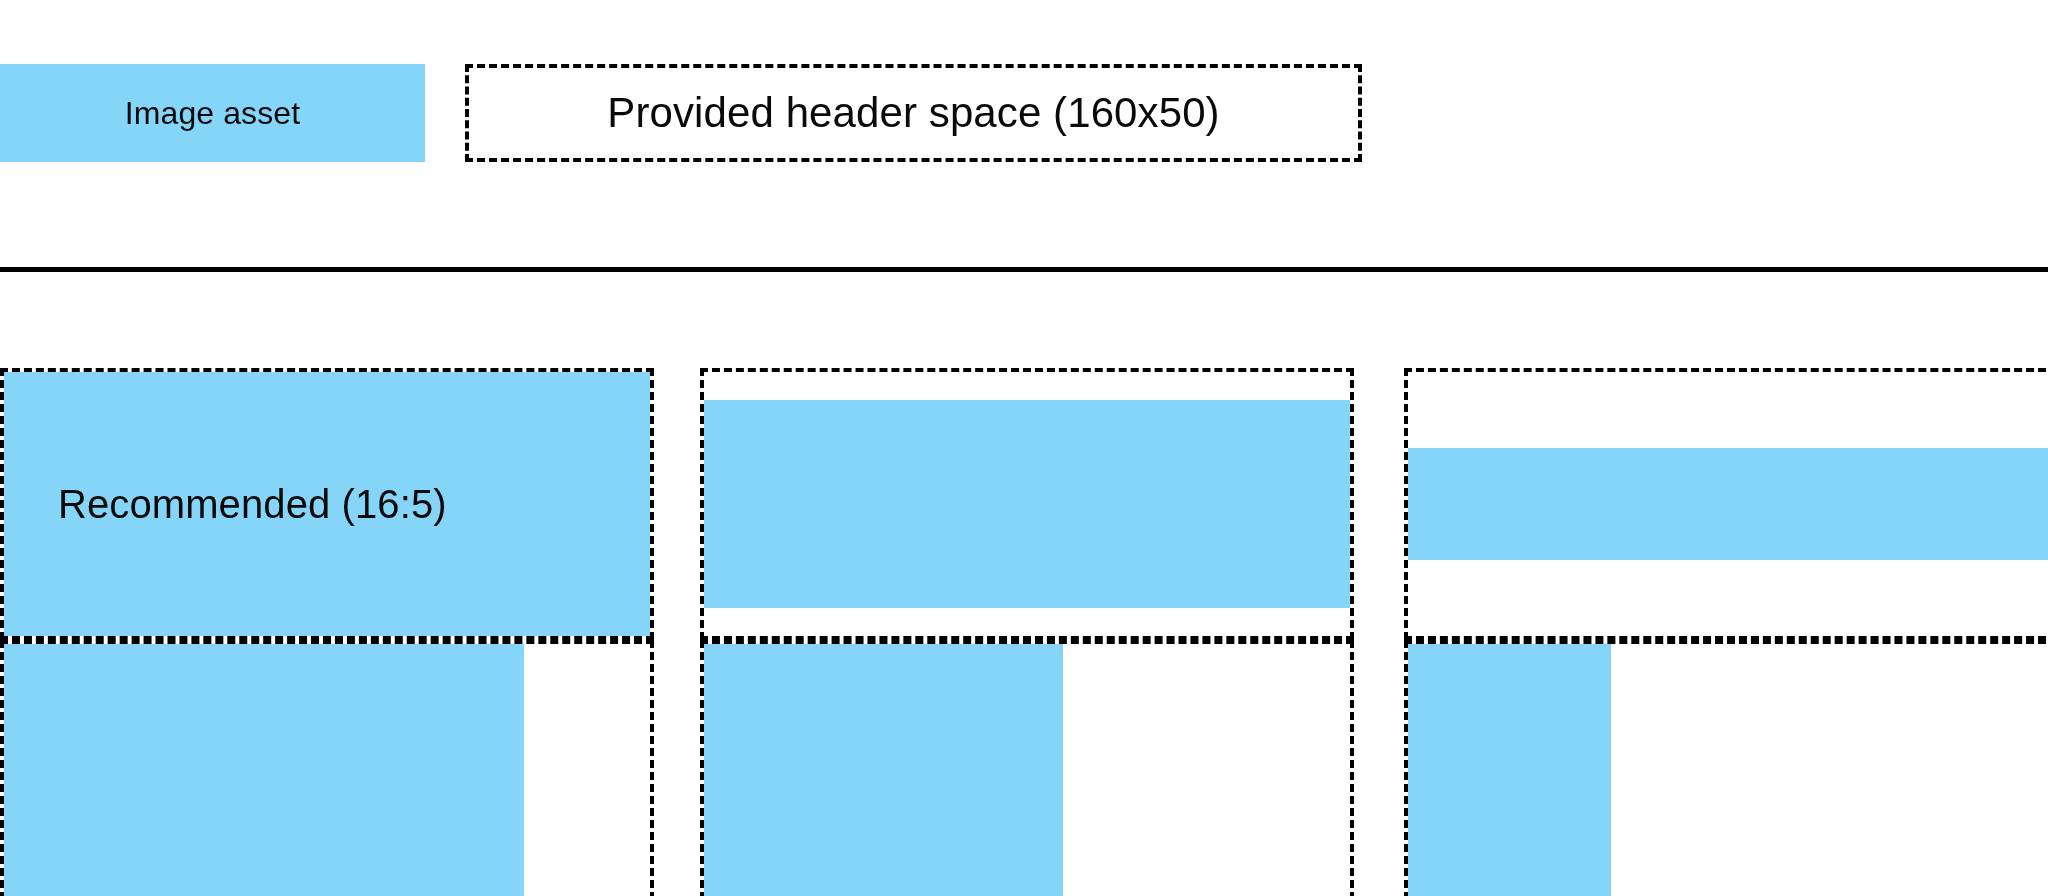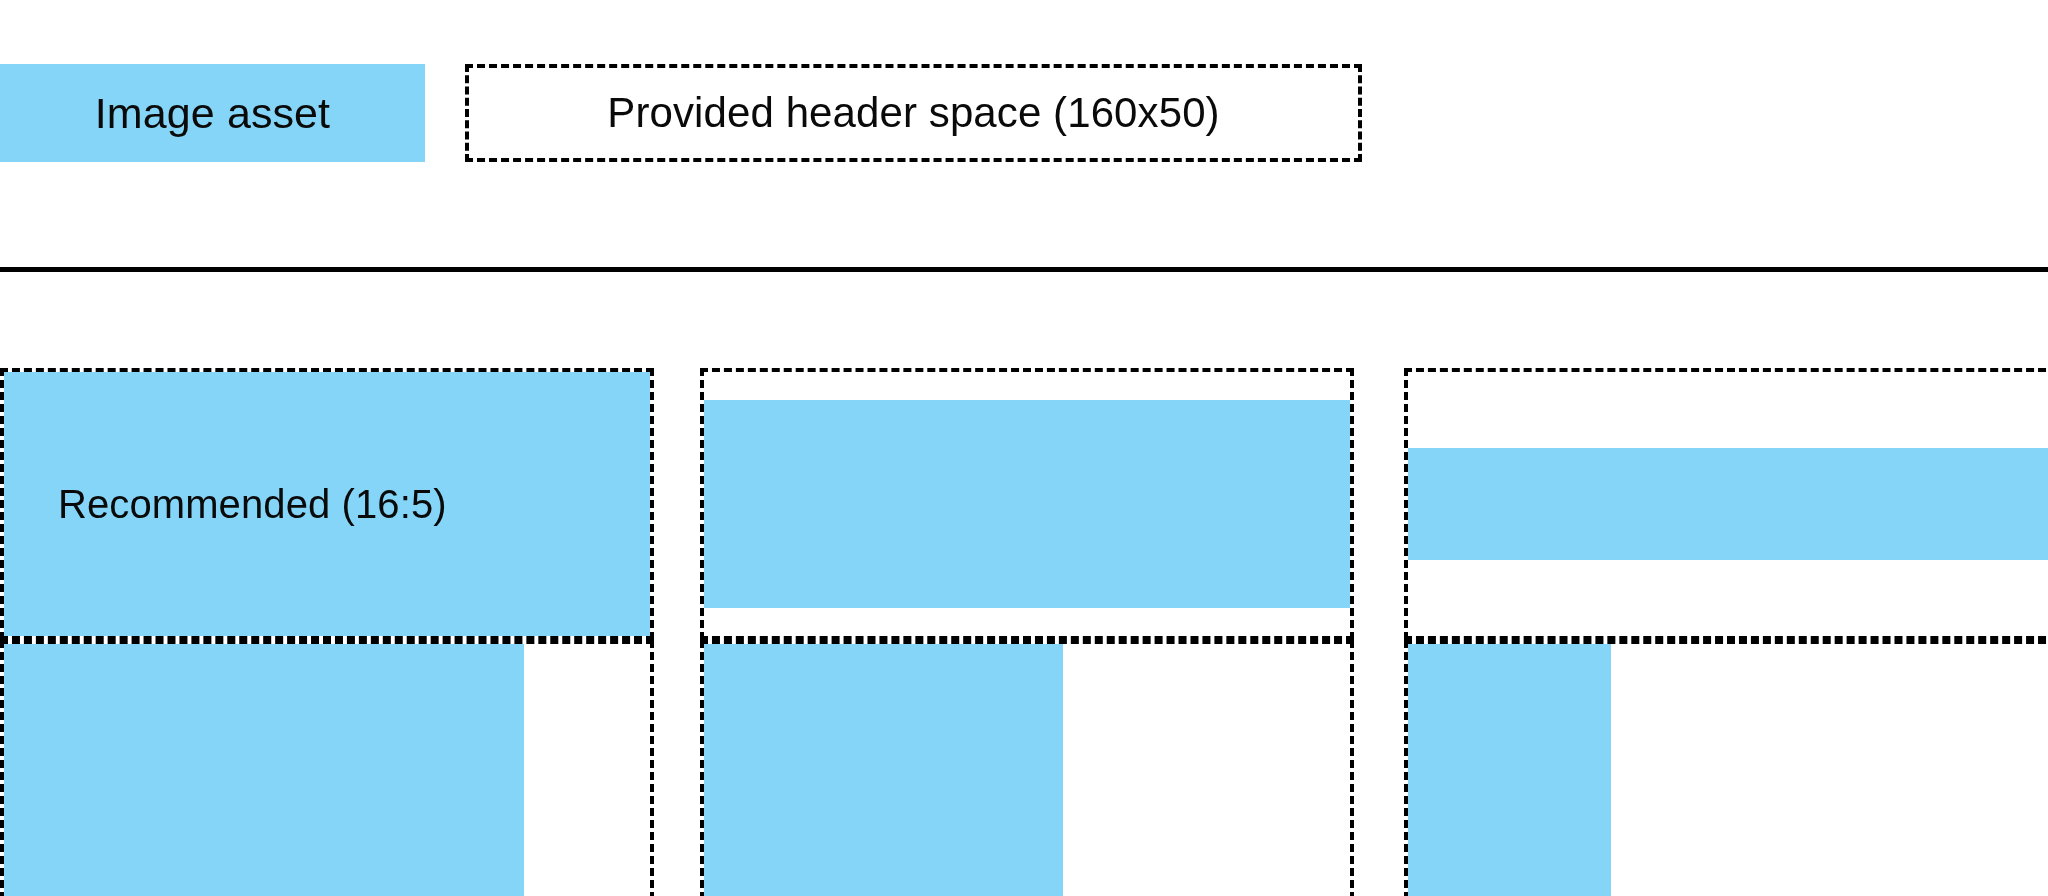--- a/index.html
+++ b/index.html
@@ -37,21 +37,21 @@
     top: 0;
     width: 425px;
     height: 98px;
     background: #85d5f8;
     display: flex;
     align-items: center;
     justify-content: center;
   }
 
   .image-asset-label {
-    font-size: 43px;
+    font-size: 32px;
     color: #0a0a0a;
     line-height: 1;
     letter-spacing: 0.1px;
   }
 
   .header-space-box {
     position: absolute;
     left: 465px;
     top: 0;
     width: 897px;

